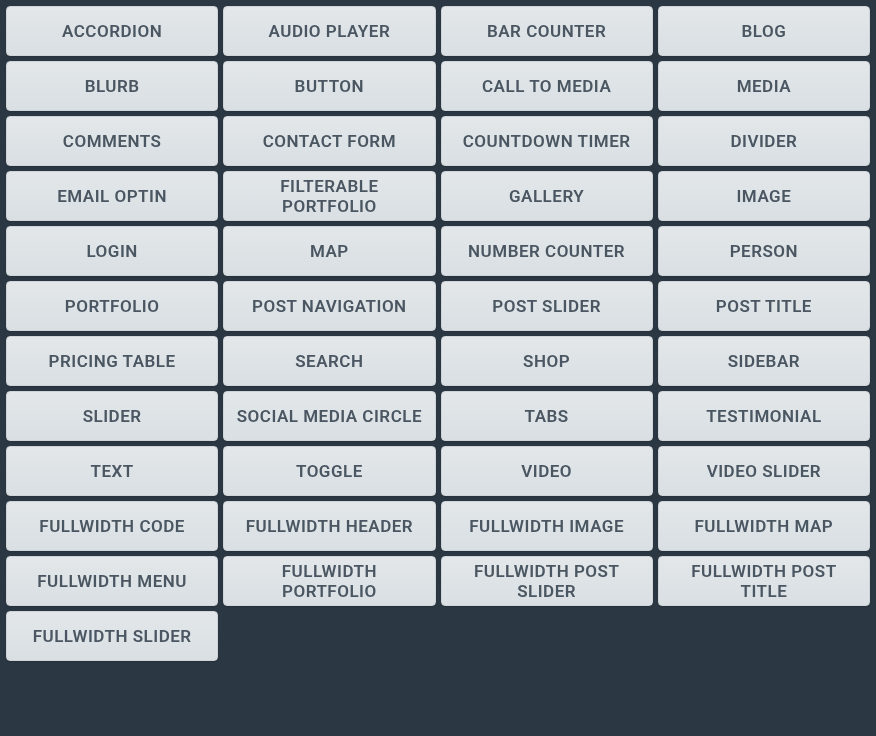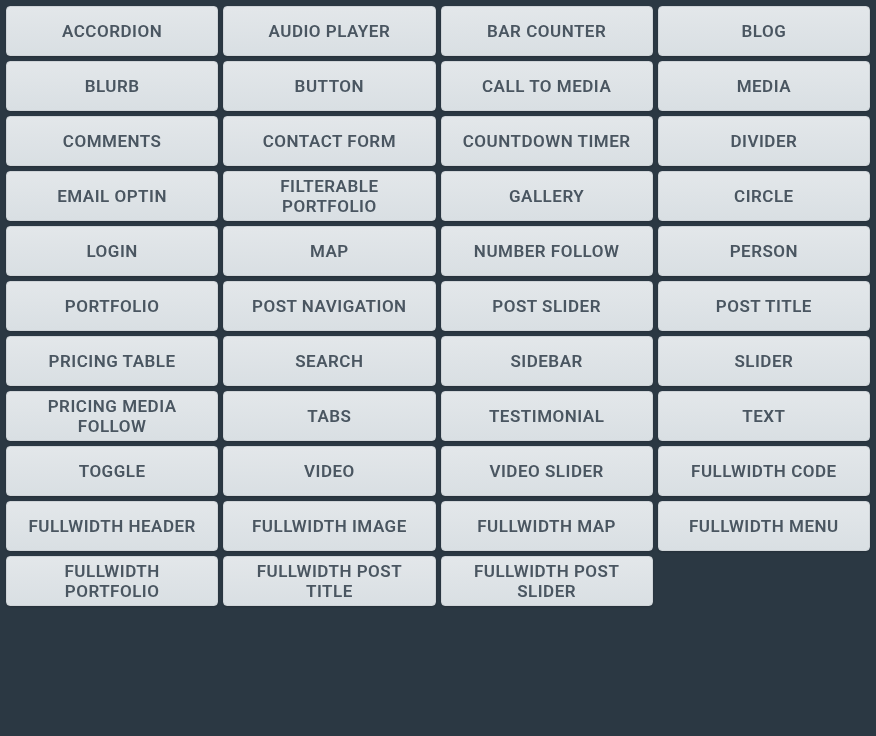--- a/index.html
+++ b/index.html
@@ -80,30 +80,30 @@
     <div class="module-button">
       <span>EMAIL OPTIN</span>
     </div>
     <div class="module-button">
       <span>FILTERABLE PORTFOLIO</span>
     </div>
     <div class="module-button">
       <span>GALLERY</span>
     </div>
     <div class="module-button">
-      <span>CIRCLE</span>
+      <span>IMAGE</span>
     </div>
     <div class="module-button">
       <span>LOGIN</span>
     </div>
     <div class="module-button">
       <span>MAP</span>
     </div>
     <div class="module-button">
-      <span>NUMBER FOLLOW</span>
+      <span>NUMBER COUNTER</span>
     </div>
     <div class="module-button">
       <span>PERSON</span>
     </div>
     <div class="module-button">
       <span>PORTFOLIO</span>
     </div>
     <div class="module-button">
       <span>POST NAVIGATION</span>
     </div>
@@ -113,27 +113,30 @@
     <div class="module-button">
       <span>POST TITLE</span>
     </div>
     <div class="module-button">
       <span>PRICING TABLE</span>
     </div>
     <div class="module-button">
       <span>SEARCH</span>
     </div>
     <div class="module-button">
+      <span>SHOP</span>
+    </div>
+    <div class="module-button">
       <span>SIDEBAR</span>
     </div>
     <div class="module-button">
       <span>SLIDER</span>
     </div>
     <div class="module-button">
-      <span>PRICING MEDIA FOLLOW</span>
+      <span>SOCIAL MEDIA CIRCLE</span>
     </div>
     <div class="module-button">
       <span>TABS</span>
     </div>
     <div class="module-button">
       <span>TESTIMONIAL</span>
     </div>
     <div class="module-button">
       <span>TEXT</span>
     </div>
@@ -158,18 +161,21 @@
     <div class="module-button">
       <span>FULLWIDTH MAP</span>
     </div>
     <div class="module-button">
       <span>FULLWIDTH MENU</span>
     </div>
     <div class="module-button">
       <span>FULLWIDTH PORTFOLIO</span>
     </div>
     <div class="module-button">
+      <span>FULLWIDTH POST SLIDER</span>
+    </div>
+    <div class="module-button">
       <span>FULLWIDTH POST TITLE</span>
     </div>
     <div class="module-button">
-      <span>FULLWIDTH POST SLIDER</span>
+      <span>FULLWIDTH SLIDER</span>
     </div>
   </div>
 
 </body></html>

